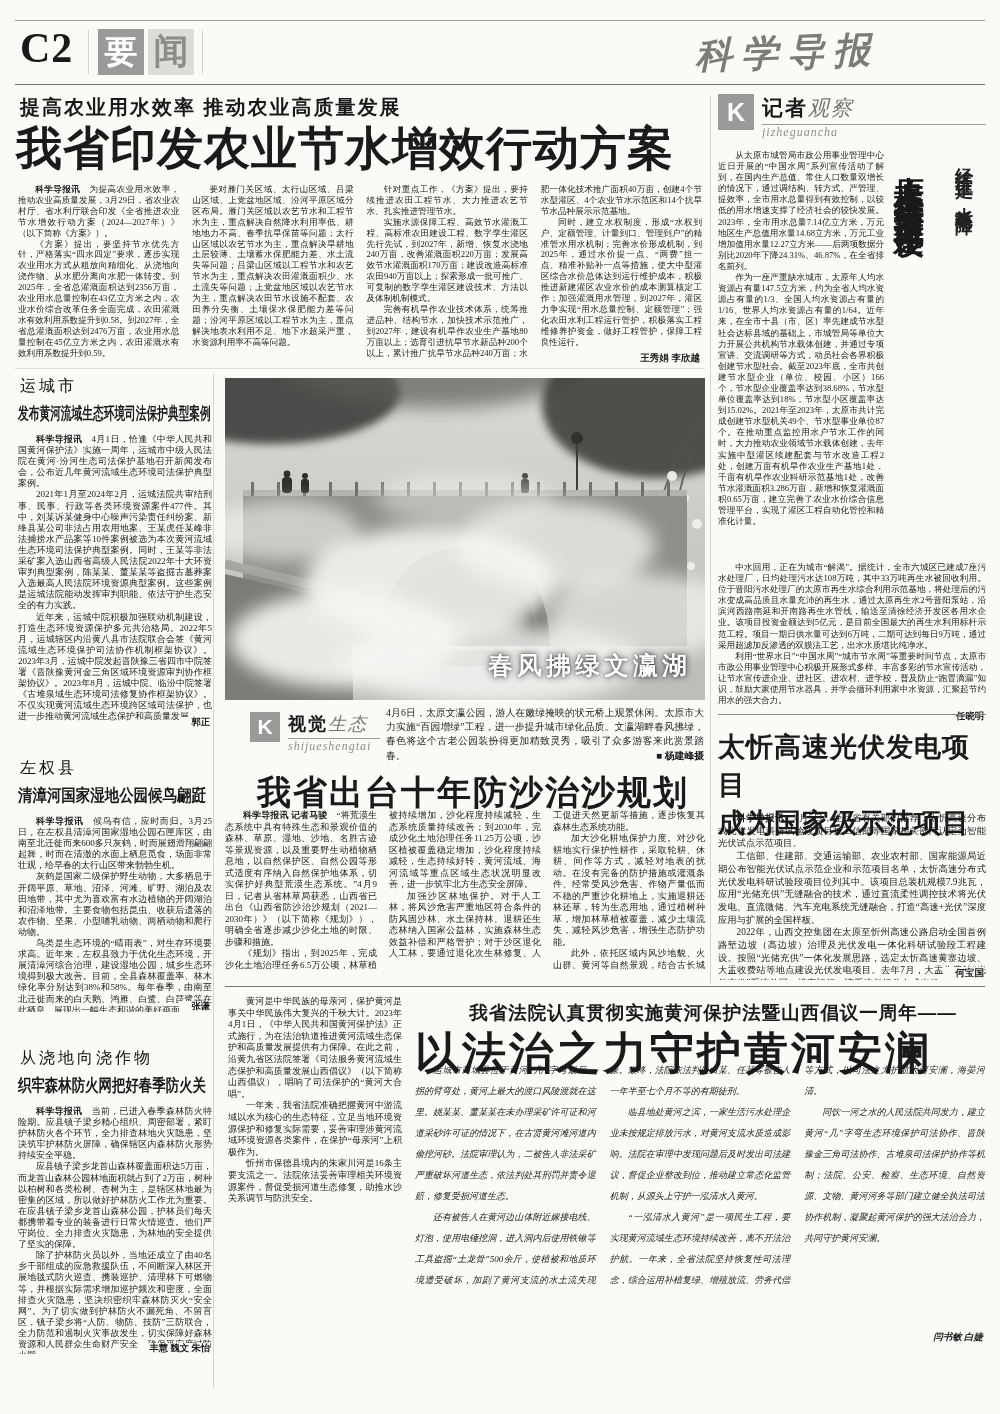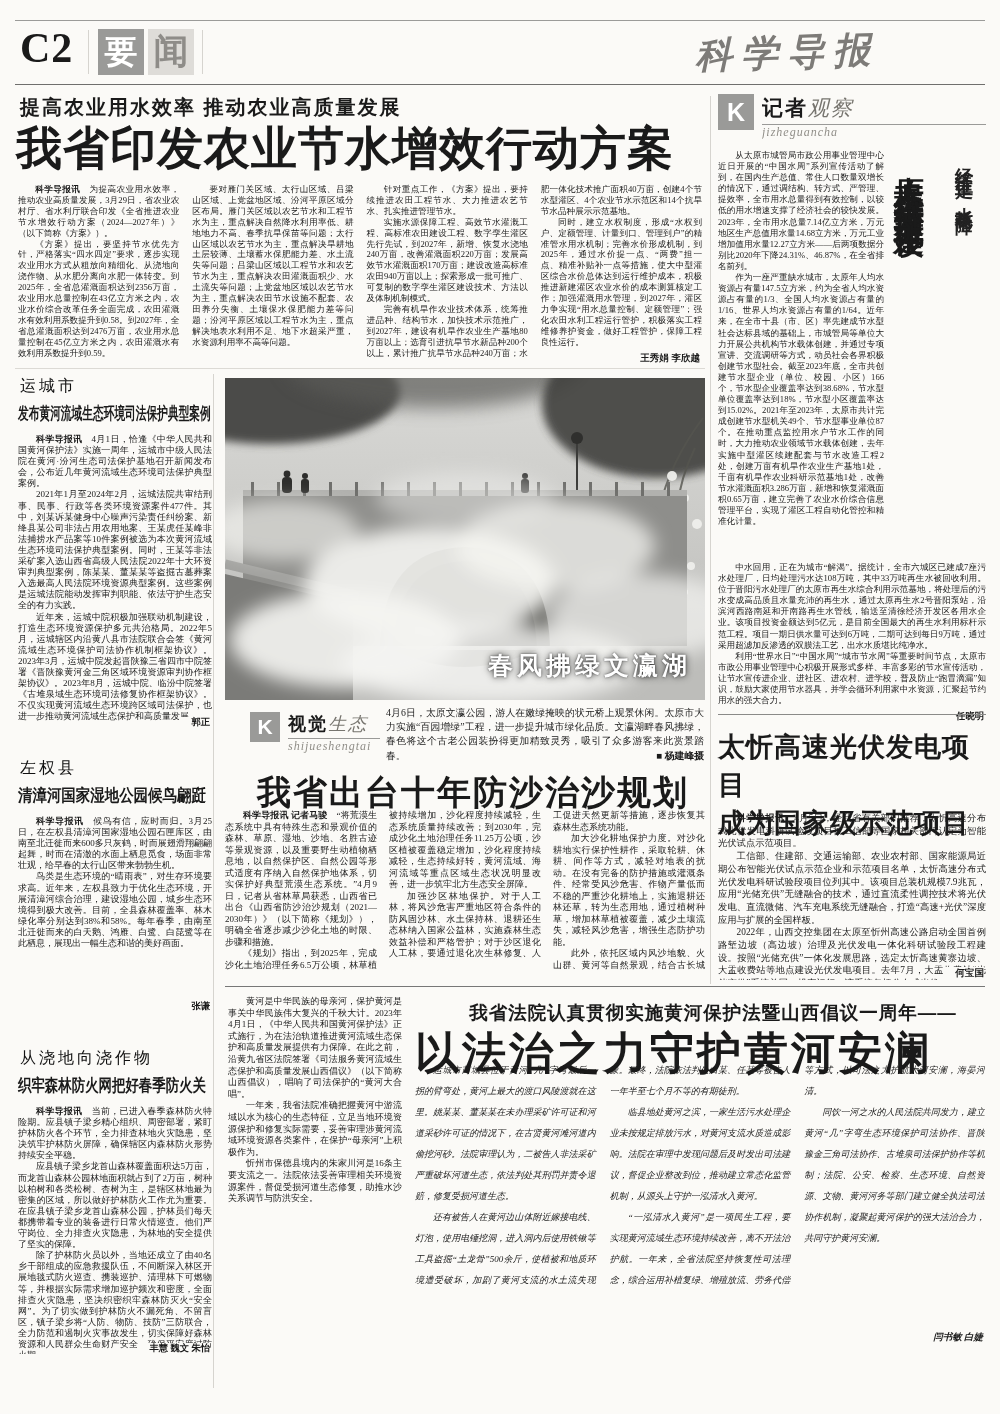--- a/index.html
+++ b/index.html
@@ -116,20 +116,21 @@
       <p>近年来，运城中院积极加强联动机制建设，打造生态环境资源保护多元共治格局。2022年5月，运城辖区内沿黄八县市法院联合会签《黄河流域生态环境保护司法协作机制框架协议》。2023年3月，运城中院发起晋陕豫三省四市中院签署《晋陕豫黄河金三角区域环境资源审判协作框架协议》。2023年8月，运城中院、临汾中院签署《古堆泉域生态环境司法修复协作框架协议》。不仅实现黄河流域生态环境跨区域司法保护，也进一步推动黄河流域生态保护和高质量发展。</p>
       <div class="byline">郭正</div>
     </div>
   </section>
 
   <section>
     <div class="abs kicker-sm" style="left:20px;top:758px;">左权县</div>
     <div class="abs" style="left:18px;top:784px;"><span class="lh-squeeze sq85">清漳河国家湿地公园候鸟翩跹</span></div>
     <div class="abs rail-body bt" style="left:18px;top:816px;height:196px;">
       <p><span class="xw">科学导报讯</span>　<span>候鸟有信，应时而归。3月25日，在左权县清漳河国家湿地公园石匣库区，由南至北迁徙而来600多只灰鹤，时而展翅滑翔翩翩起舞，时而在清澈的水面上栖息觅食，场面非常壮观，给早春的太行山区带来勃勃生机。</span></p>
+      <p>灰鹤是国家二级保护野生动物，大多栖息于开阔平原、草地、沼泽、河滩、旷野、湖泊及农田地带，其中尤为喜欢富有水边植物的开阔湖泊和沼泽地带。主要食物包括昆虫、收获后遗落的农作物、坚果、小型哺乳动物、两栖动物和爬行动物。</p>
       <p>鸟类是生态环境的“晴雨表”，对生存环境要求高。近年来，左权县致力于优化生态环境，开展清漳河综合治理，建设湿地公园，城乡生态环境得到极大改善。目前，全县森林覆盖率、林木绿化率分别达到38%和58%。每年春季，由南至北迁徙而来的白天鹅、鸿雁、白鹭、白琵鹭等在此栖息，展现出一幅生态和谐的美好画面。</p>
       <div class="byline">张谦</div>
     </div>
   </section>
 
   <section>
     <div class="abs kicker-sm" style="left:20px;top:1048px;">从浇地向浇作物</div>
     <div class="abs" style="left:18px;top:1074px;"><span class="lh-squeeze sq80">织牢森林防火网把好春季防火关</span></div>
     <div class="abs rail-body bt" style="left:18px;top:1106px;height:248px;">
       <p><span class="xw">科学导报讯</span>　<span>当前，已进入春季森林防火特险期。应县镇子梁乡精心组织、周密部署，紧盯护林防火各个环节，全力排查林地火灾隐患，坚决筑牢护林防火屏障，确保辖区内森林防火形势持续安全平稳。</span></p>

